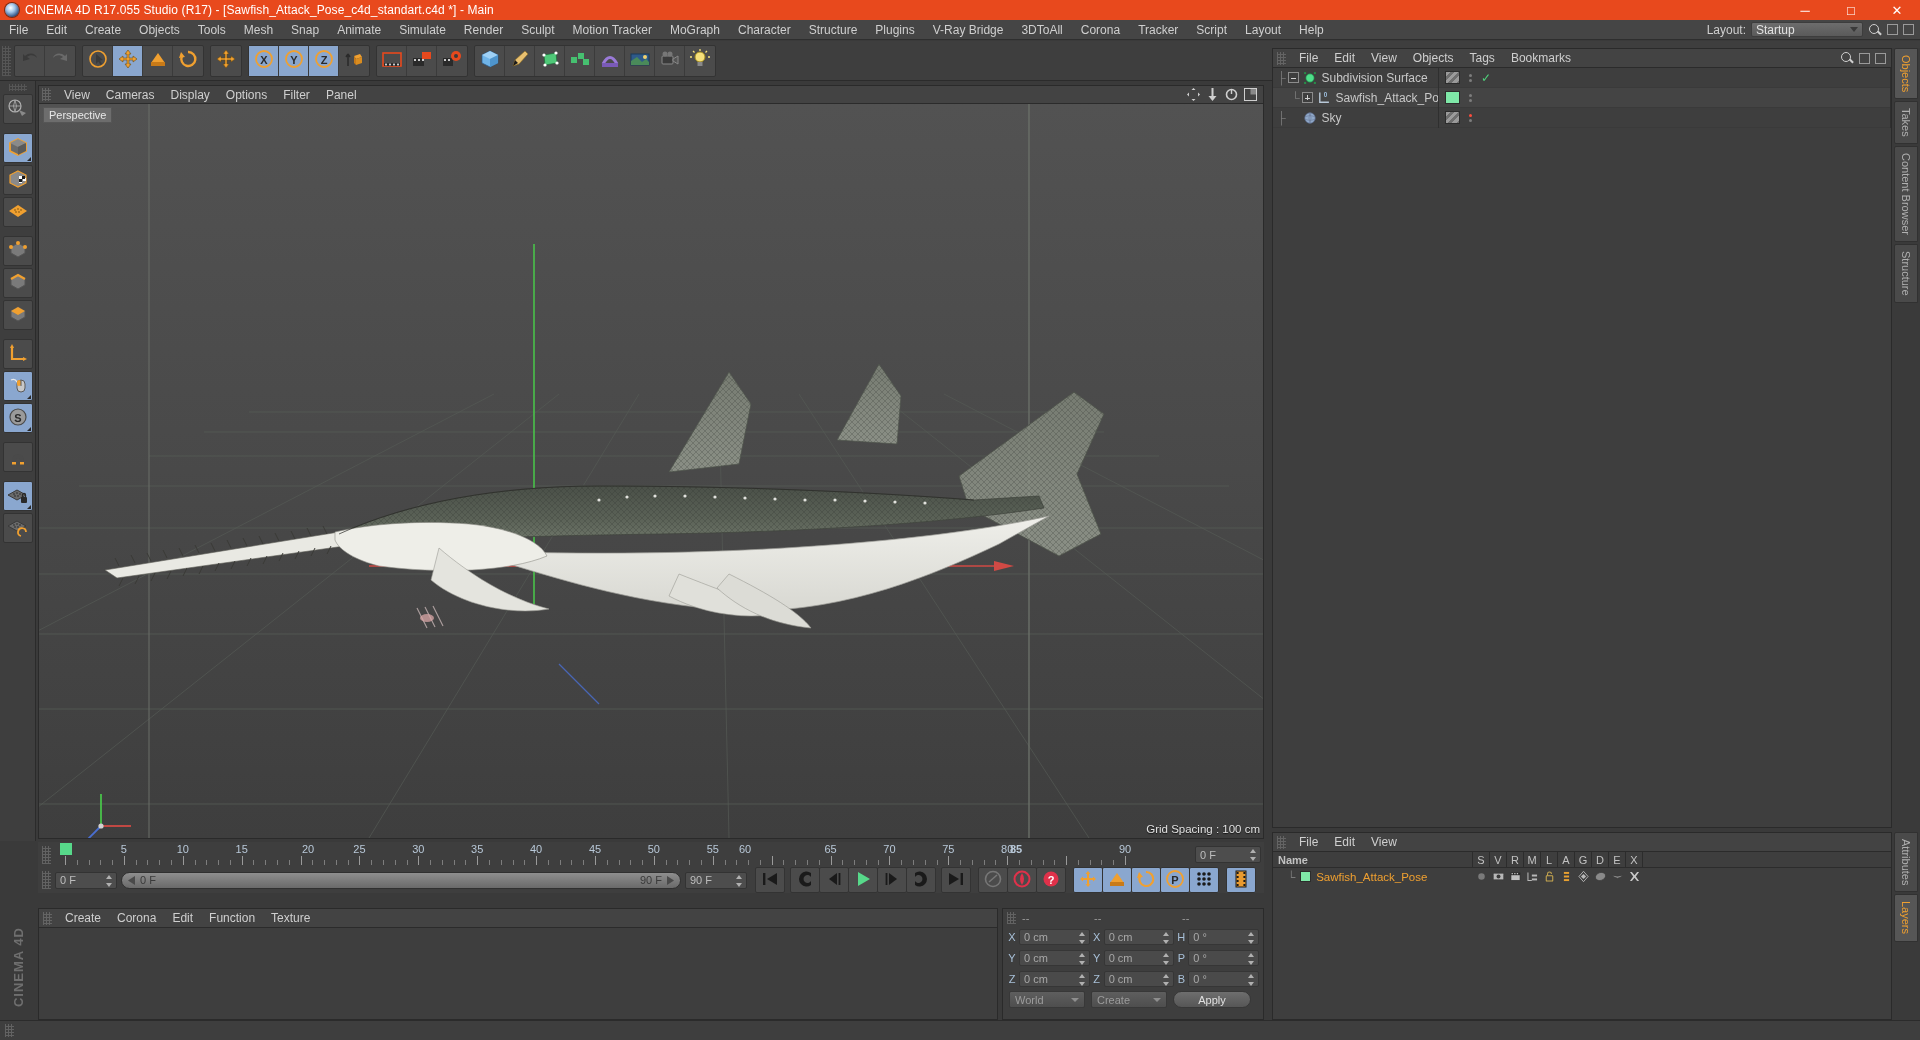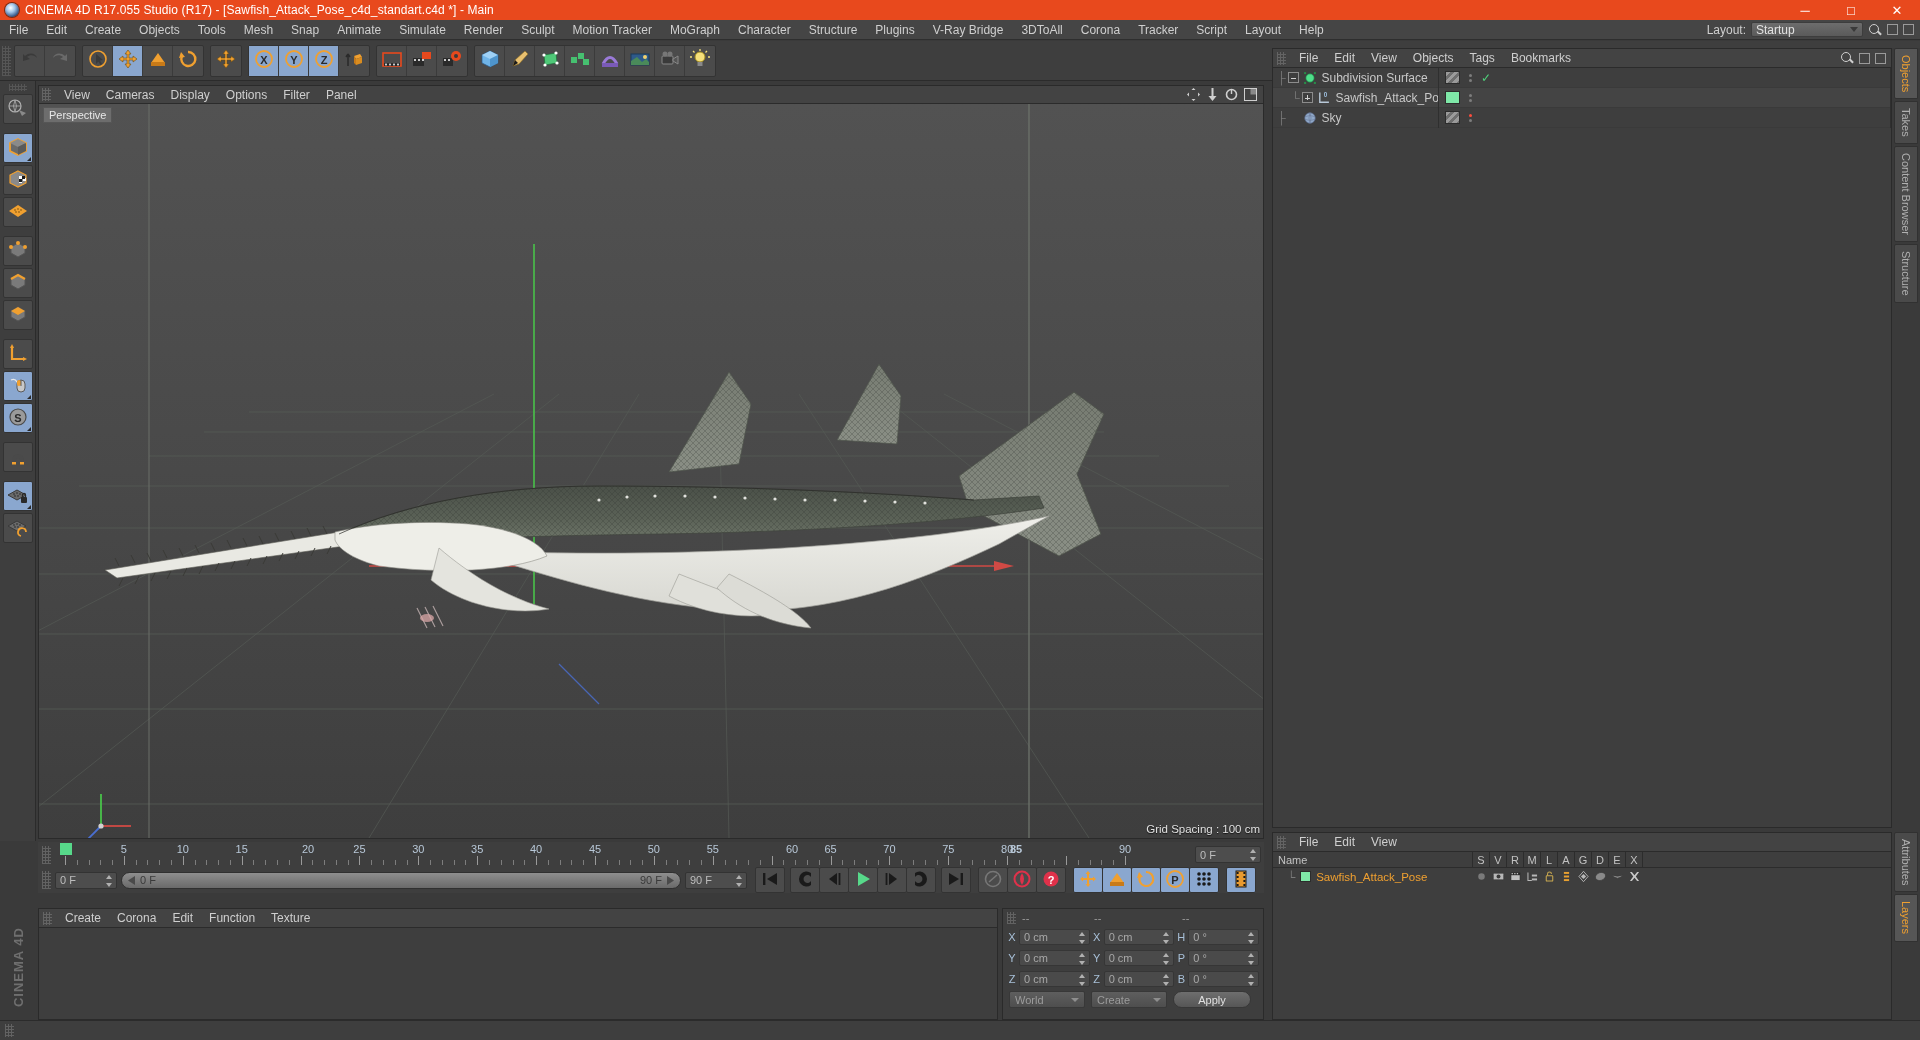--- a/index.html
+++ b/index.html
@@ -160,21 +160,21 @@
     border-left:4px solid transparent;border-right:4px solid transparent;border-top:4px solid #8e8e8e;}
   .capply { height:17px; background:linear-gradient(#6e6e6e,#565656); border:1px solid #373737;
     border-radius:9px; font-size:11px; color:#e0e0e0; display:flex; align-items:center;
     justify-content:center; }
 
   
   .layman { position:absolute; left:1272px; top:832px; width:620px; height:188px;
     background:#3e3e3e; border:1px solid #2a2a2a; }
   .lmhead { display:flex; height:16px; background:#3e3e3e; border-bottom:1px solid #2c2c2c;
     font-size:11px; color:#c2c2c2; }
-  .lmhead .nm { width:200px; padding-left:5px; line-height:16px; border-right:1px solid #2c2c2c;}
+  .lmhead .nm { width:200px; padding-left:5px; line-height:16px; border-right:1px solid #2c2c2c;font-weight:bold;}
   .lmhead .col { width:17px; text-align:center; line-height:16px; border-right:1px solid #2c2c2c; }
   .lmrow { display:flex; height:17px; align-items:center; font-size:11.5px; }
   .lmswatch { width:11px;height:11px; background:#7fe8a8; border:1px solid #2c2c2c; }
 
   
   .vtabs { position:absolute; right:0; width:28px; background:#3a3a3a; }
   .vtab { width:24px; margin:0 auto 2px; background:#4a4a4a; border:1px solid #313131;
     border-radius:2px 0 0 2px; display:flex; align-items:center; justify-content:center; }
   .vtab span { writing-mode:vertical-rl; font-size:11px; color:#b0b0b0; padding:6px 0; white-space:nowrap;}
   .vtab.on { background:#565656; }
@@ -909,21 +909,21 @@
         <div class="rtick" style="left: 610.667px; height: 5px; background: rgb(125, 125, 125);"></div>
         <div class="rtick" style="left: 622.444px; height: 5px; background: rgb(125, 125, 125);"></div>
         <div class="rtick" style="left: 634.222px; height: 5px; background: rgb(125, 125, 125);"></div>
         <div class="rtick" style="left: 646px; height: 5px; background: rgb(125, 125, 125);"></div>
         <div class="rlabel" style="left: 657.778px;">55</div>
         <div class="rtick" style="left: 657.778px; height: 9px;"></div>
         <div class="rtick" style="left: 669.556px; height: 5px; background: rgb(125, 125, 125);"></div>
         <div class="rtick" style="left: 681.333px; height: 5px; background: rgb(125, 125, 125);"></div>
         <div class="rtick" style="left: 693.111px; height: 5px; background: rgb(125, 125, 125);"></div>
         <div class="rtick" style="left: 704.889px; height: 5px; background: rgb(125, 125, 125);"></div>
-        <div class="rlabel" style="left: 737px;">60</div>
+        <div class="rlabel" style="left: 690px;">60</div>
         <div class="rtick" style="left: 716.667px; height: 9px;"></div>
         <div class="rtick" style="left: 728.444px; height: 5px; background: rgb(125, 125, 125);"></div>
         <div class="rtick" style="left: 740.222px; height: 5px; background: rgb(125, 125, 125);"></div>
         <div class="rtick" style="left: 752px; height: 5px; background: rgb(125, 125, 125);"></div>
         <div class="rtick" style="left: 763.778px; height: 5px; background: rgb(125, 125, 125);"></div>
         <div class="rlabel" style="left: 775.556px;">65</div>
         <div class="rtick" style="left: 775.556px; height: 9px;"></div>
         <div class="rtick" style="left: 787.333px; height: 5px; background: rgb(125, 125, 125);"></div>
         <div class="rtick" style="left: 799.111px; height: 5px; background: rgb(125, 125, 125);"></div>
         <div class="rtick" style="left: 810.889px; height: 5px; background: rgb(125, 125, 125);"></div>

